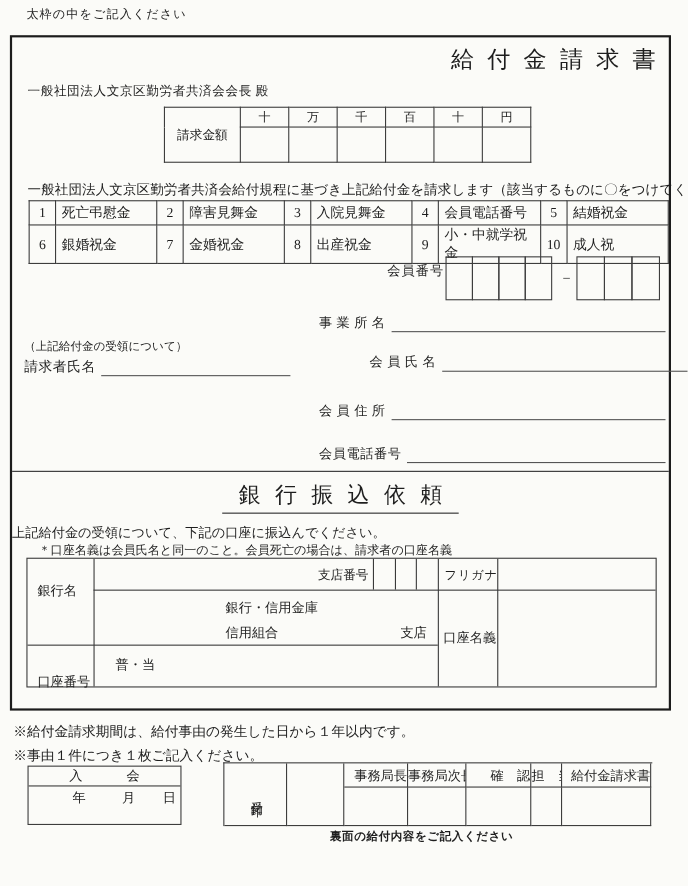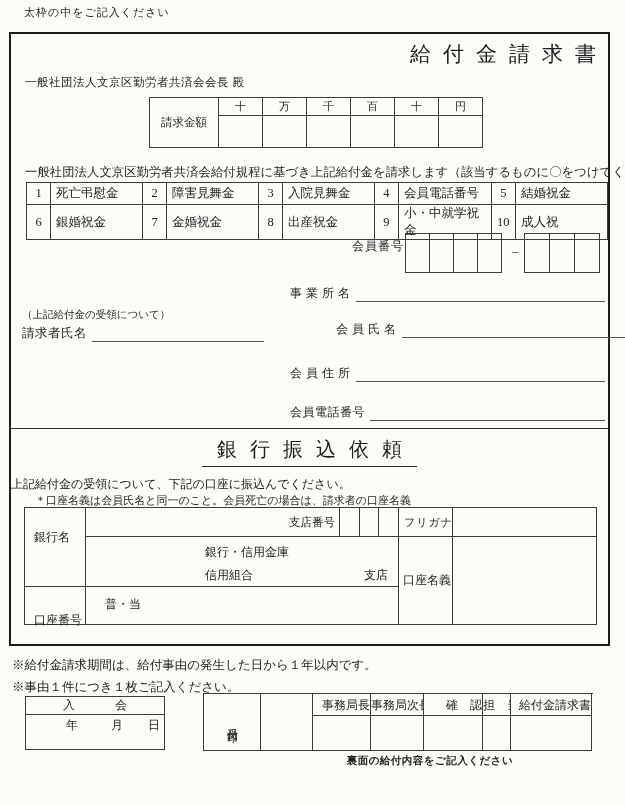--- a/index.html
+++ b/index.html
@@ -90,21 +90,21 @@
     grid-template-rows:22px 35px;
     border:1px solid #3d3d3d;border-right:none;border-bottom:none;
     box-sizing:content-box;
   }
   .office > div{border-right:1px solid #3d3d3d;border-bottom:1px solid #3d3d3d;}
   .office .oh{font-size:12px;text-align:right;line-height:22px;white-space:nowrap;overflow:hidden;}
   .office .stamp-col{grid-row:1 / span 2;display:flex;align-items:center;justify-content:center;}
   .office .stamp-col span{writing-mode:vertical-rl;font-size:11px;letter-spacing:2px;}
   .office .wide-col{grid-row:1 / span 2;}
 
-  .back-note{left:300px;top:754px;width:260px;text-align:center;font-size:10.5px;font-weight:bold;letter-spacing:0.5px;}
+  .back-note{left:300px;top:754px;width:260px;text-align:left;font-size:10.5px;font-weight:bold;letter-spacing:0.5px;}
 </style>
 </head>
 <body>
 
 <div class="abs top-note gothic">太枠の中をご記入ください</div>
 
 <div class="abs main-box">
 
   <div class="abs title">給付金請求書</div>
 

